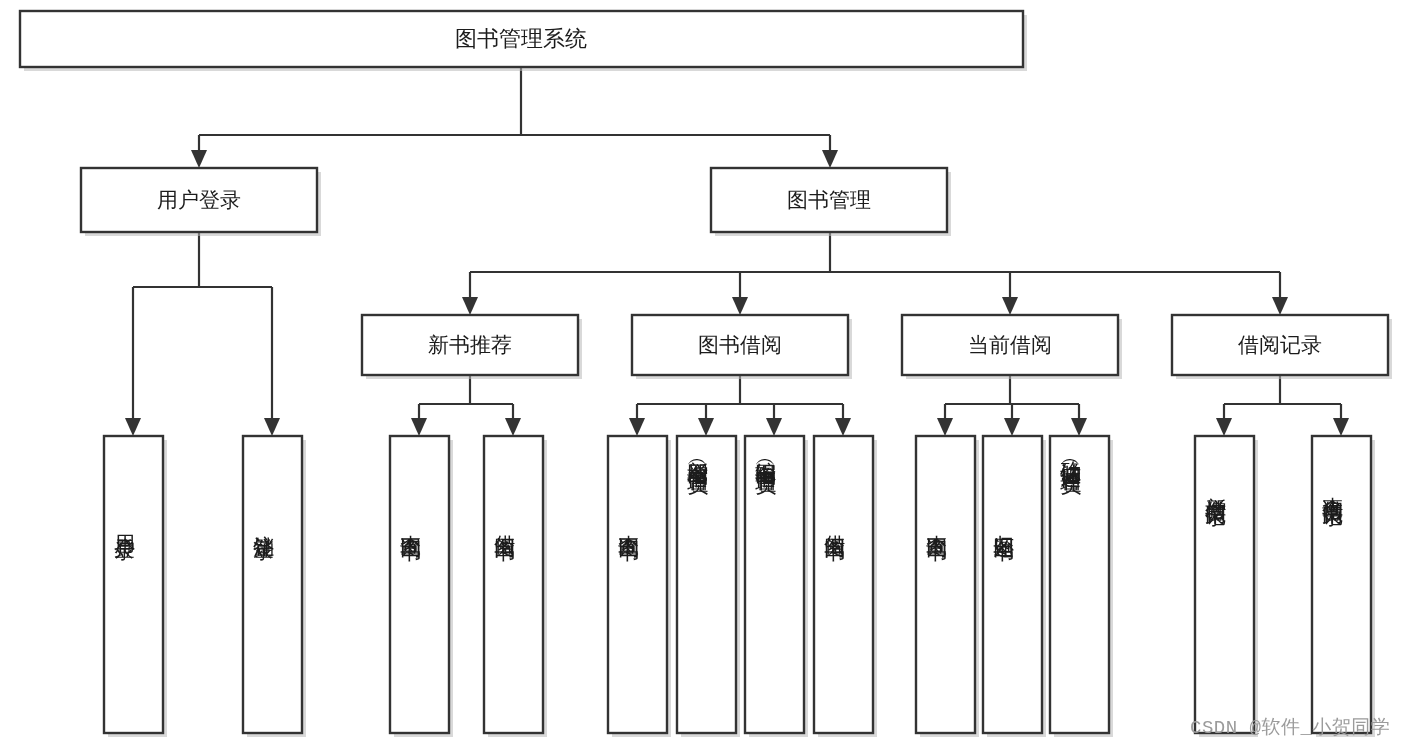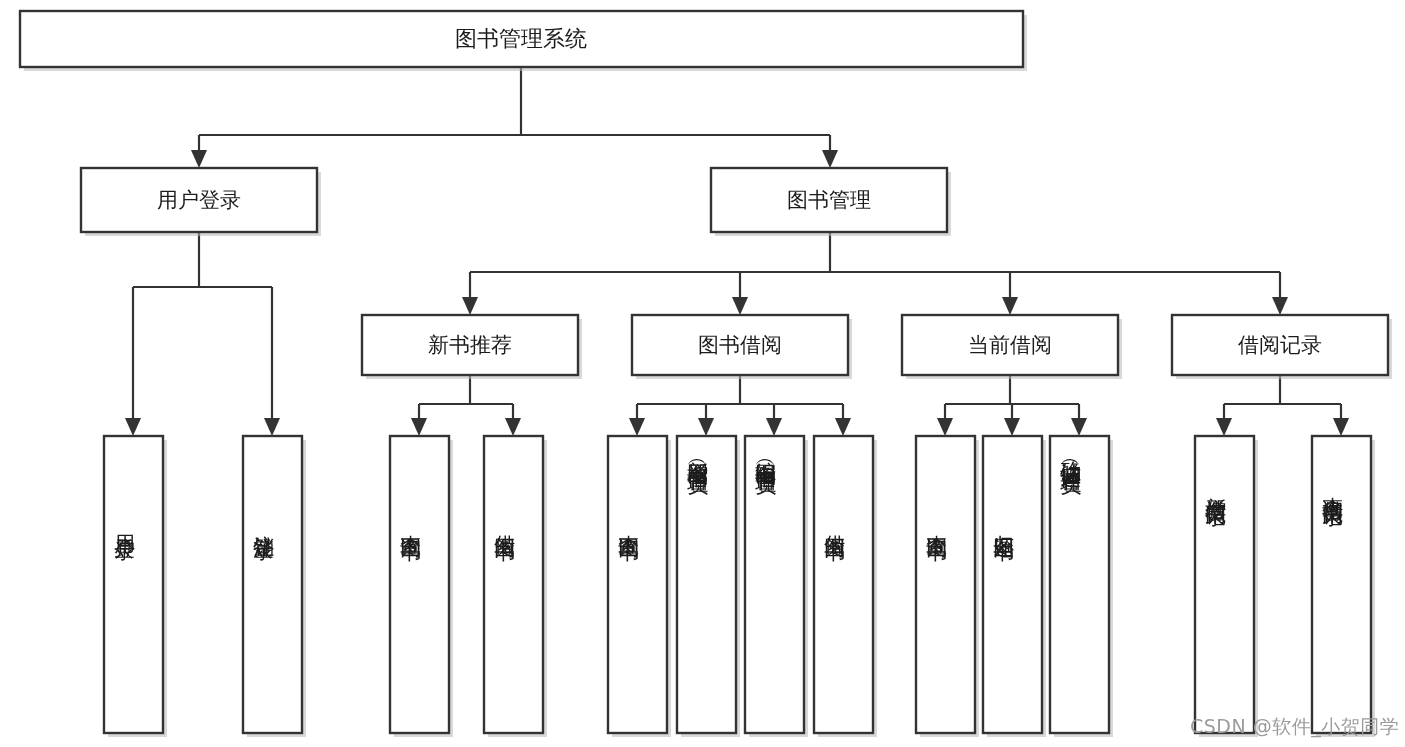--- a/index.html
+++ b/index.html
@@ -226,14 +226,14 @@
   <div class="leaf-label" style="left:616px; top:518px; height:200px;">查询图书</div>
   <div class="leaf-label" style="left:685px; top:444px; height:285px;">新增图书（管理员）</div>
   <div class="leaf-label" style="left:753px; top:444px; height:285px;">编辑图书（管理员）</div>
   <div class="leaf-label" style="left:822px; top:518px; height:200px;">借阅图书</div>
   <div class="leaf-label" style="left:924px; top:518px; height:200px;">查询图书</div>
   <div class="leaf-label" style="left:991px; top:518px; height:200px;">归还图书</div>
   <div class="leaf-label" style="left:1058px; top:444px; height:285px;">确认归还（管理员）</div>
   <div class="leaf-label" style="left:1203px; top:480px; height:250px;">新增借阅记录</div>
   <div class="leaf-label" style="left:1320px; top:480px; height:250px;">查询借阅记录</div>
 
-  <div class="watermark" style="left:1190px; top:714px;">CSDN @软件_小贺同学</div>
+  <div class="watermark" style="left:1190px; top:714px;font-family:Liberation Mono, monospace;">CSDN @软件_小贺同学</div>
 </div>
 
 </body></html>

